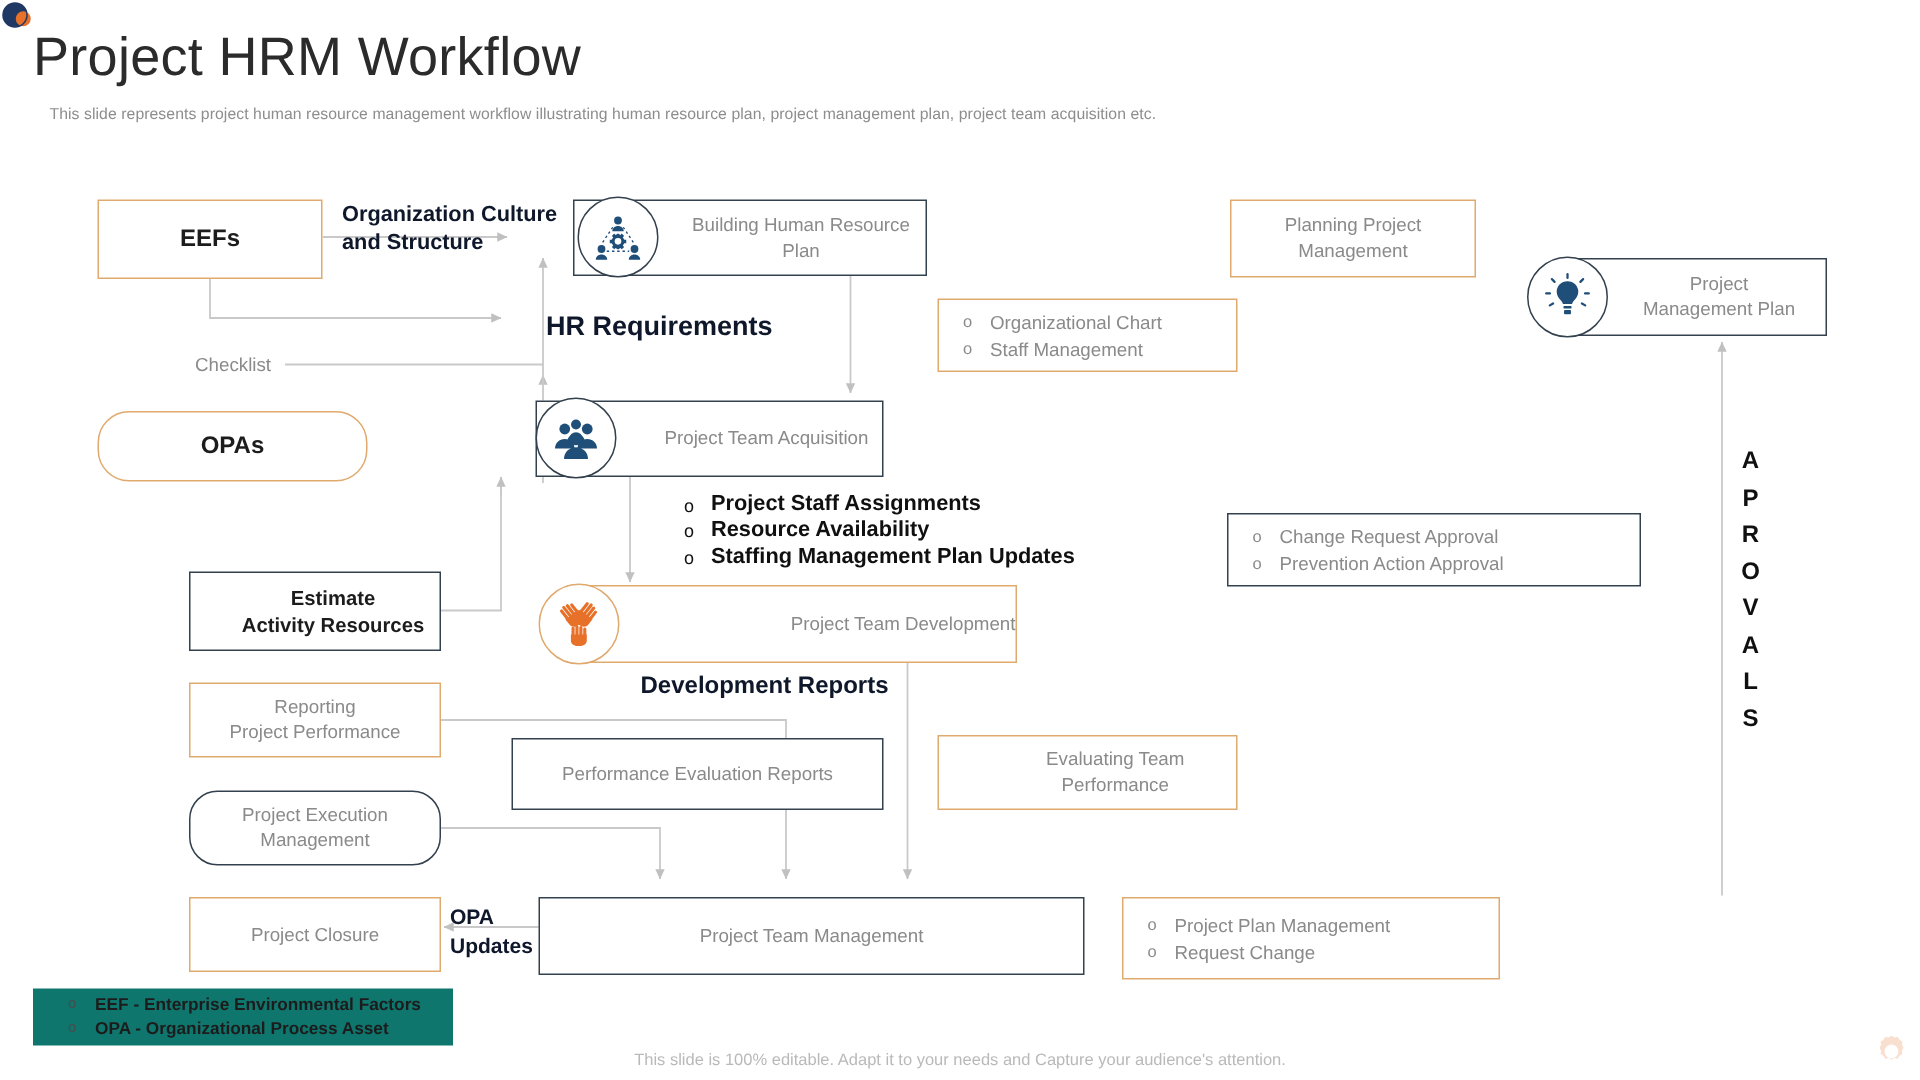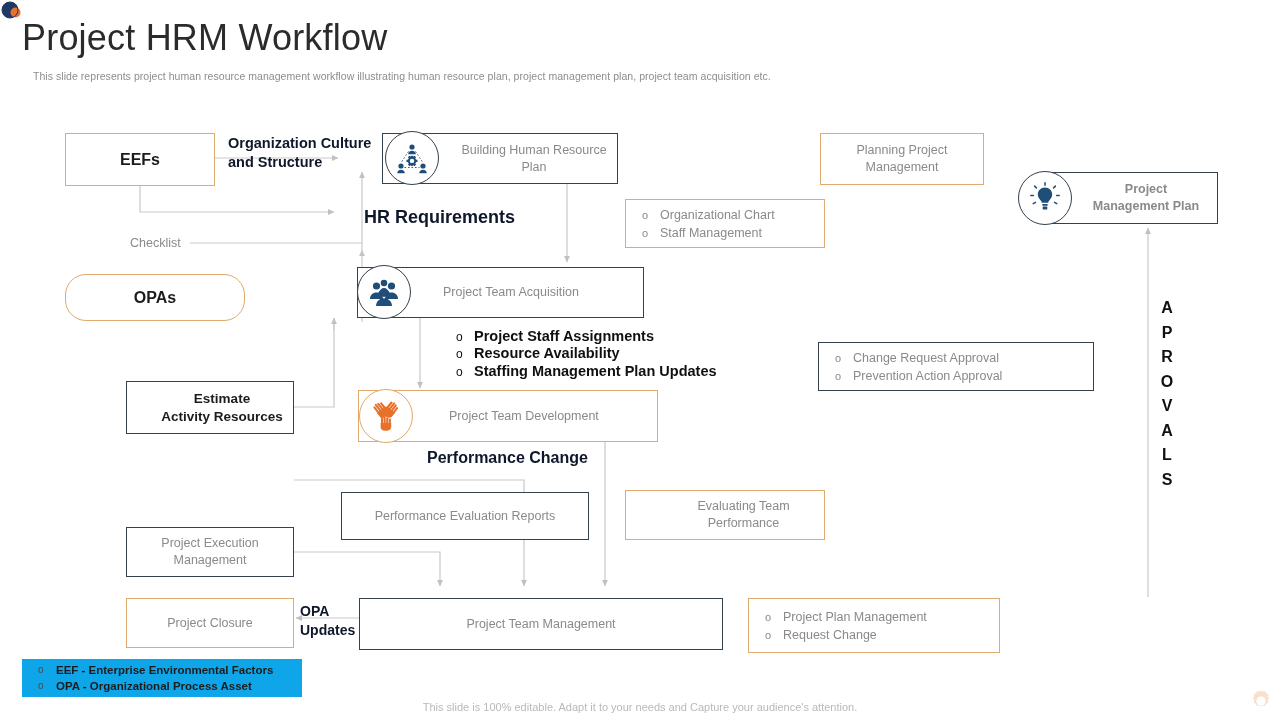--- a/index.html
+++ b/index.html
@@ -47,21 +47,21 @@
   
   .bullets{position:absolute;box-sizing:border-box;background:#ffffff;
            padding:10px 14px;display:flex;flex-direction:column;justify-content:center;}
   .bullets ul{list-style:none;margin:0;padding:0;}
   .bullets li{color:#8a8a8a;font-size:12.5px;line-height:18px;
               position:relative;padding-left:20px;white-space:nowrap;}
   .bullets li:before{content:"o";position:absolute;left:2px;top:0;
               color:#8a8a8a;font-size:11px;}
   .bullets.strong li{color:#101010;font-weight:bold;font-size:14.5px;line-height:17.5px;}
   .bullets.strong li:before{color:#101010;font-weight:normal;font-size:12px;top:1px;}
-  .bullets.legend{background:#0ea5e9;}
+  .bullets.legend{background:#0f766e;align-items:center;}
   .bullets.legend li{color:#1c1c1c;font-weight:bold;font-size:11.5px;line-height:16px;}
   .bullets.legend li:before{color:#4a4a4a;font-weight:normal;font-size:10px;}
 
   
   .lbl{position:absolute;color:#0f172a;font-weight:bold;white-space:pre-line;}
   .lbl-grey{position:absolute;color:#8a8a8a;font-size:12.5px;white-space:nowrap;}
 
   
   .aprovals{position:absolute;left:1155px;top:296px;width:24px;
             display:flex;flex-direction:column;align-items:center;}
@@ -134,22 +134,26 @@
 
   <div class="box b-orange" style="left:65px;top:274px;width:180px;height:47px;border-radius:21px;">
     <span class="t-dark">OPAs</span>
   </div>
 
   <div class="box b-navy" style="left:126px;top:381px;width:168px;height:53px;padding-left:24px;">
     <span class="t-dark-sm" style="white-space:pre-line;">Estimate
 Activity  Resources</span>
   </div>
 
-
-  <div class="box b-navy" style="left:126px;top:527px;width:168px;height:50px;">
+  <div class="box b-orange" style="left:126px;top:455px;width:168px;height:50px;">
+    <span class="t-grey" style="white-space:pre-line;">Reporting
+Project Performance</span>
+  </div>
+
+  <div class="box b-navy" style="left:126px;top:527px;width:168px;height:50px;border-radius:19px;">
     <span class="t-grey" style="white-space:pre-line;">Project Execution
 Management</span>
   </div>
 
   <div class="box b-orange" style="left:126px;top:598px;width:168px;height:50px;align-items:center;">
     <span class="t-grey">Project Closure</span>
   </div>
 
   <div class="box b-navy" style="left:382px;top:133px;width:236px;height:51px;justify-content:flex-start;padding-left:68px;">
     <span class="t-grey">Building Human Resource  Plan</span>
@@ -167,39 +171,39 @@
         <circle cx="17" cy="19.9" r="2.2" fill="#ffffff"></circle>
       </g>
       <g stroke="#1f4e79" stroke-width="0.9" stroke-dasharray="1.6 1.9" fill="none">
         <path d="M13.5,10.5 L6.5,21"></path>
           <path d="M20.5,10.5 L27.5,21"></path>
           <path d="M9.5,26.5 L24.5,26.5"></path>
       </g>
     </svg>
   </div>
 
-  <div class="box b-navy" style="left:357px;top:267px;width:287px;height:51px;justify-content:flex-start;padding-left:85px;">
+  <div class="box b-navy" style="left:357px;top:267px;width:232px;height:51px;justify-content:flex-start;padding-left:85px;">
     <span class="t-grey">Project Team  Acquisition</span>
   </div>
   <div class="chip chip-navy" style="left:357px;top:265px;">
     <svg width="32" height="30" viewBox="0 0 32 30">
       <g fill="#1f4e79">
         <circle cx="8.5" cy="9" r="3.6"></circle>
           <path d="M2,22c0-3.8,2.9-6.4,6.5-6.4S15,18.2,15,22z"></path>
         <circle cx="23.5" cy="9" r="3.6"></circle>
           <path d="M17,22c0-3.8,2.9-6.4,6.5-6.4S30,18.2,30,22z"></path>
         <circle cx="16" cy="6" r="3.3"></circle>
           <path d="M10,18c0-3.5,2.7-5.9,6-5.9s6,2.4,6,5.9z"></path>
         <circle cx="16" cy="15.5" r="4.4"></circle>
           <path d="M8,29c0-4.6,3.6-7.8,8-7.8s8,3.2,8,7.8z"></path>
       </g>
     </svg>
   </div>
 
-  <div class="box b-orange" style="left:358px;top:390px;width:300px;height:52px;justify-content:flex-start;padding-left:90px;">
+  <div class="box b-orange" style="left:378px;top:390px;width:300px;height:52px;justify-content:flex-end;padding-left:90px;">
     <span class="t-grey">Project Team  Development</span>
   </div>
   <div class="chip chip-orange" style="left:359px;top:389px;">
     <svg width="32" height="32" viewBox="0 0 32 32">
       <g fill="#e8712a">
         <g transform="rotate(-38 11 11)">
           <rect x="7" y="3" width="2.1" height="9" rx="1"></rect>
             <rect x="9.6" y="2" width="2.1" height="10" rx="1"></rect>
           <rect x="12.2" y="2.6" width="2.1" height="9.4" rx="1"></rect>
             <rect x="14.8" y="4" width="2.1" height="8" rx="1"></rect>
@@ -237,21 +241,21 @@
       <li>Staffing Management Plan Updates</li>
     </ul>
   </div>
 
   <div class="box b-orange" style="left:820px;top:133px;width:164px;height:52px;">
     <span class="t-grey" style="white-space:pre-line;">Planning Project
 Management</span>
   </div>
 
   <div class="box b-navy" style="left:1046px;top:172px;width:172px;height:52px;justify-content:center;padding-left:28px;">
-    <span class="t-grey" style="white-space:pre-line;font-weight:bold;">Project
+    <span class="t-grey" style="white-space:pre-line;">Project
 Management  Plan</span>
   </div>
   <div class="chip chip-navy" style="left:1018px;top:171px;">
     <svg width="30" height="32" viewBox="0 0 30 32">
       <g fill="#1f4e79">
         <path d="M15,5.5c-4.1,0-7.2,3.1-7.2,7c0,2.7,1.5,4.3,2.7,5.7c.8,.9,1.3,1.6,1.4,2.5h6.2c.1-.9,.6-1.6,1.4-2.5c1.2-1.4,2.7-3,2.7-5.7C22.2,8.6,19.1,5.5,15,5.5z"></path>
         <rect x="12.3" y="22" width="5.4" height="1.7" rx="0.5"></rect>
         <rect x="12.7" y="24.6" width="4.6" height="2.9" rx="0.5"></rect>
       </g>
       <g stroke="#1f4e79" stroke-width="1.5" stroke-linecap="round">
@@ -294,21 +298,21 @@
   </div>
 
 
   <div class="lbl" style="left:228px;top:134px;font-size:14.5px;line-height:19px;">Organization Culture
 and Structure</div>
 
   <div class="lbl" style="left:364px;top:207px;font-size:18px;">HR Requirements</div>
 
   <div class="lbl-grey" style="left:130px;top:236px;">Checklist</div>
 
-  <div class="lbl" style="left:427px;top:449px;font-size:16px;">Performance Change</div>
+  <div class="lbl" style="left:427px;top:449px;font-size:16px;">Development Reports</div>
 
   <div class="lbl" style="left:300px;top:602px;font-size:14px;line-height:18.5px;">OPA
 Updates</div>
 
   <div class="aprovals">
     <span>A</span>
     <span>P</span>
     <span>R</span>
     <span>O</span>
     <span>V</span>

